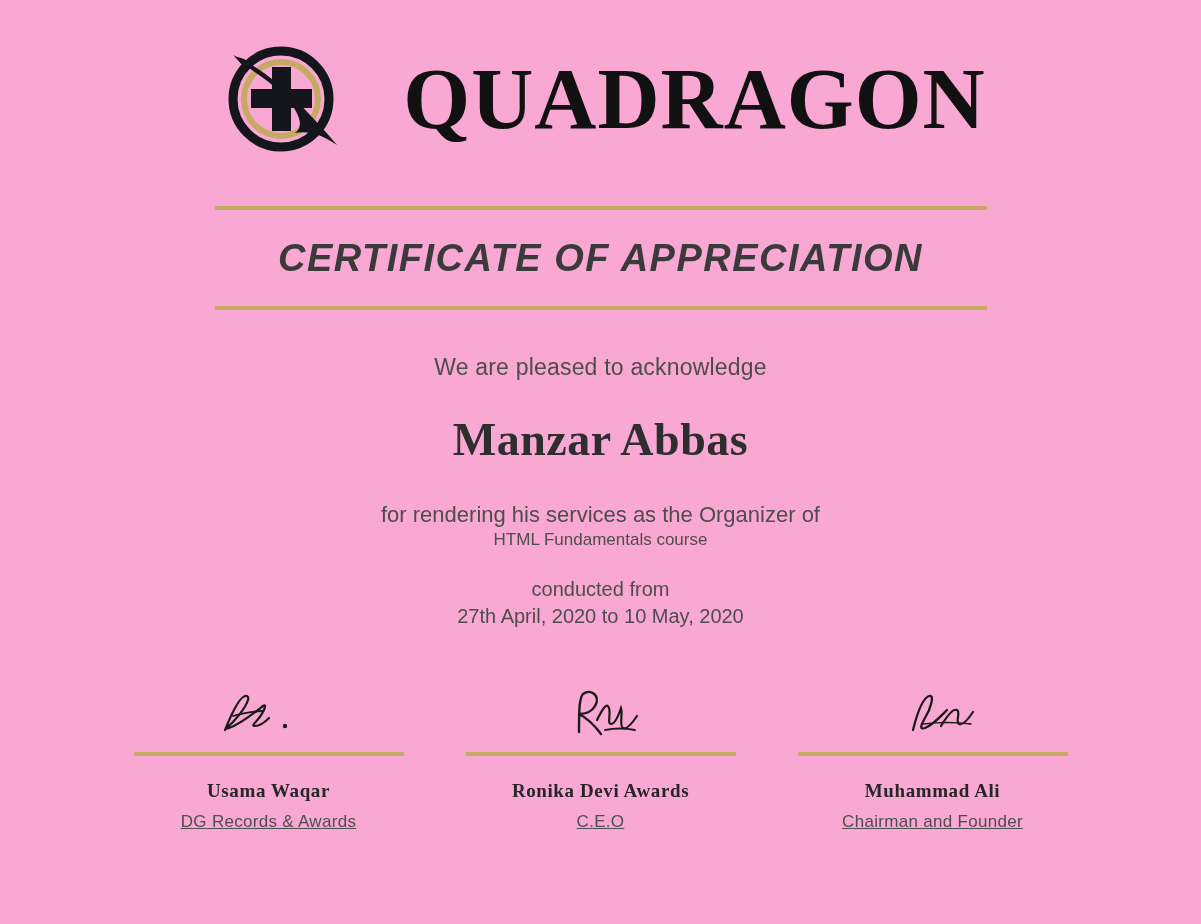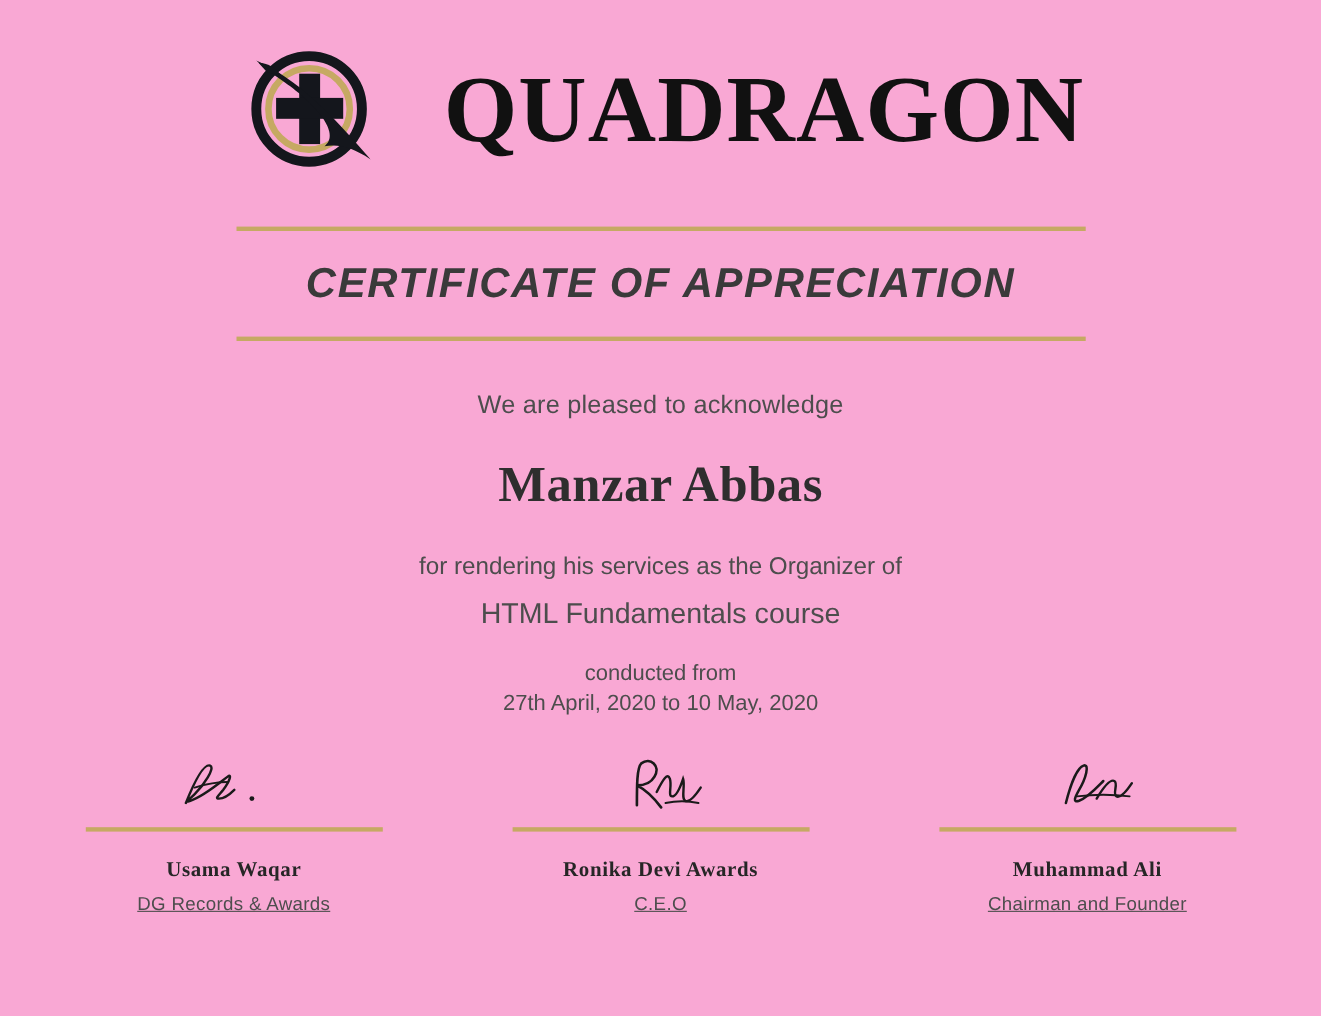--- a/index.html
+++ b/index.html
@@ -91,44 +91,44 @@
     margin: 32px 0 0 0;
     letter-spacing: 0.5px;
   }
   .reason {
     font-size: 22px;
     line-height: 1.36;
     color: #4d4d4d;
     margin: 34px 0 0 0;
   }
   .reason-line2 {
-    font-size: 26px;
-    color: #4d4d4d;
-    margin: 12px;
+    font-size: 17px;
+    color: #4d4d4d;
+    margin: 0;
   }
   .conducted {
     font-size: 20px;
     color: #4d4d4d;
     margin: 28px 0 0 0;
   }
   .dates {
     font-size: 20px;
     color: #4d4d4d;
     margin: 4px 0 0 0;
   }
 
   
   .signatures {
     position: absolute;
     left: 0;
     right: 0;
     bottom: 92px;
     display: flex;
     justify-content: center;
-    gap: 118px;
+    gap: 62px;
   }
   .sig-col {
     width: 270px;
     text-align: center;
   }
   .sig-mark {
     height: 68px;
     display: flex;
     align-items: flex-end;
     justify-content: center;

